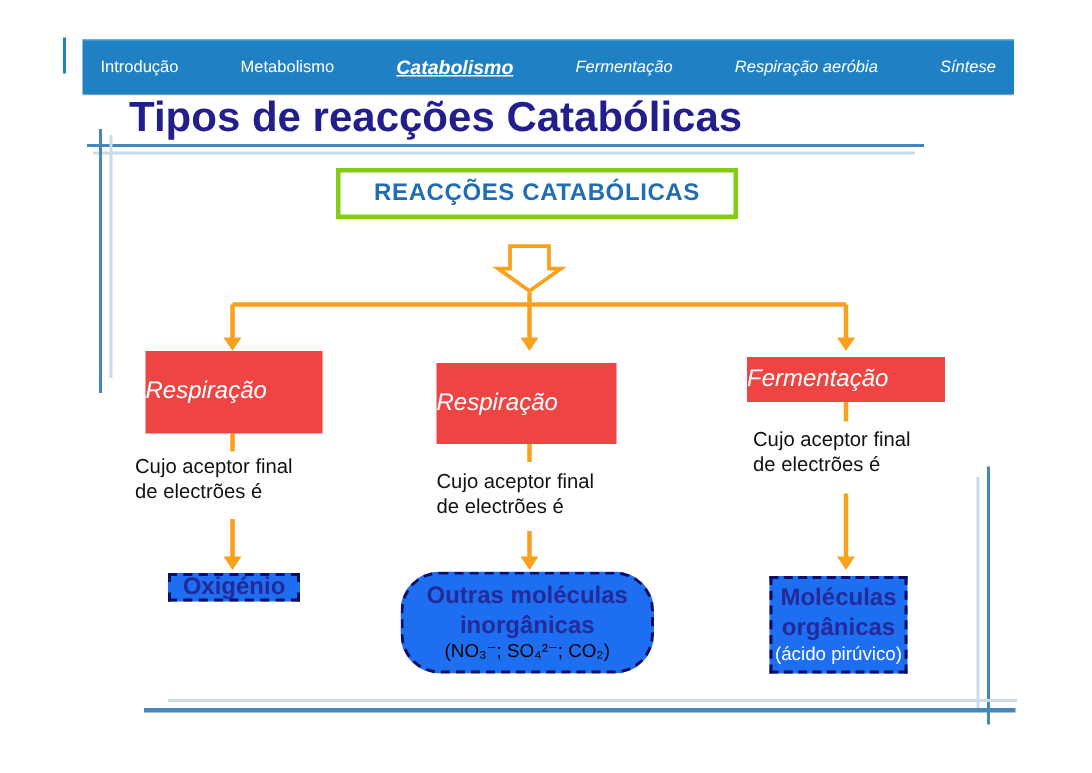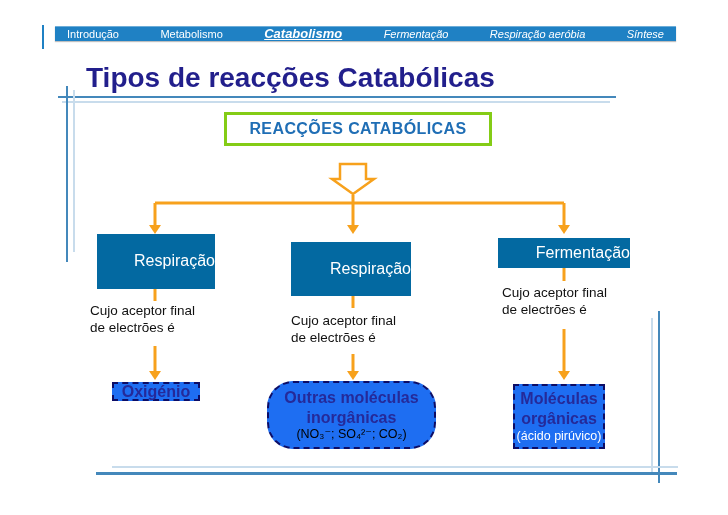--- a/index.html
+++ b/index.html
@@ -3,21 +3,21 @@
 <meta charset="utf-8">
 <style>
   html,body { margin:0; padding:0; background:#ffffff; }
   .slide {
     position:relative; width:728px; height:515px; background:#ffffff;
     font-family:"Liberation Sans", "DejaVu Sans", sans-serif; overflow:hidden;
   }
 
   
   .navbar {
-    position:absolute; left:55px; top:26px; width:621px; height:15px;
+    position:absolute; left:55px; top:26px; width:621px; height:37px;
     background:#1f81c4; box-sizing:border-box; padding:0 12px;
     display:flex; align-items:center; justify-content:space-between;
     box-shadow: inset 0 1px 0 rgba(255,255,255,.35), 0 1px 1px rgba(0,0,0,.25);
     text-align: right;
   }
   .nav-item { color:#ffffff; font-size:11px; font-style:italic; white-space:nowrap; cursor:pointer; }
   .nav-item.plain { font-style:normal; }
   .nav-item.active { font-weight:bold; font-size:13px; text-decoration:underline; }
   .nav-left-tick { position:absolute; left:42px; top:25px; width:2px; height:24px; background:#1f81c4; }
 
@@ -33,22 +33,22 @@
   .light { background:#c8dcec; }
 
   
   .root-box {
     position:absolute; left:224px; top:112px; width:268px; height:34px;
     background:#ffffff; border:3px solid #84cc16; box-sizing:border-box;
     display:flex; align-items:center; justify-content:center;
     font-size:16px; font-weight:bold; color:#1f6eb5; letter-spacing:0.4px;
   }
   .navy-box {
-    position:absolute; background:#0369a1; color:#ffffff;
-    font-size:16px; text-align:right; line-height:1.4;
+    position:absolute; background:#ef4444; color:#ffffff;
+    font-style:italic; font-size:16px; text-align:left; line-height:1.4;
     display:flex; flex-direction:column; justify-content:center; box-sizing:border-box;
   }
   .caption { position:absolute; font-size:13.5px; color:#111111; line-height:1.25; }
   .result-box {
     position:absolute; background:#1e6ef2; border:2px dashed #0d0d66;
     box-sizing:border-box; text-align:center;
     display:flex; flex-direction:column; justify-content:center;
   }
   .result-main { font-size:16px; font-weight:bold; color:#252a99; line-height:1.22; }
   .result-note { font-size:12.5px; color:#000000; line-height:1.2; }

